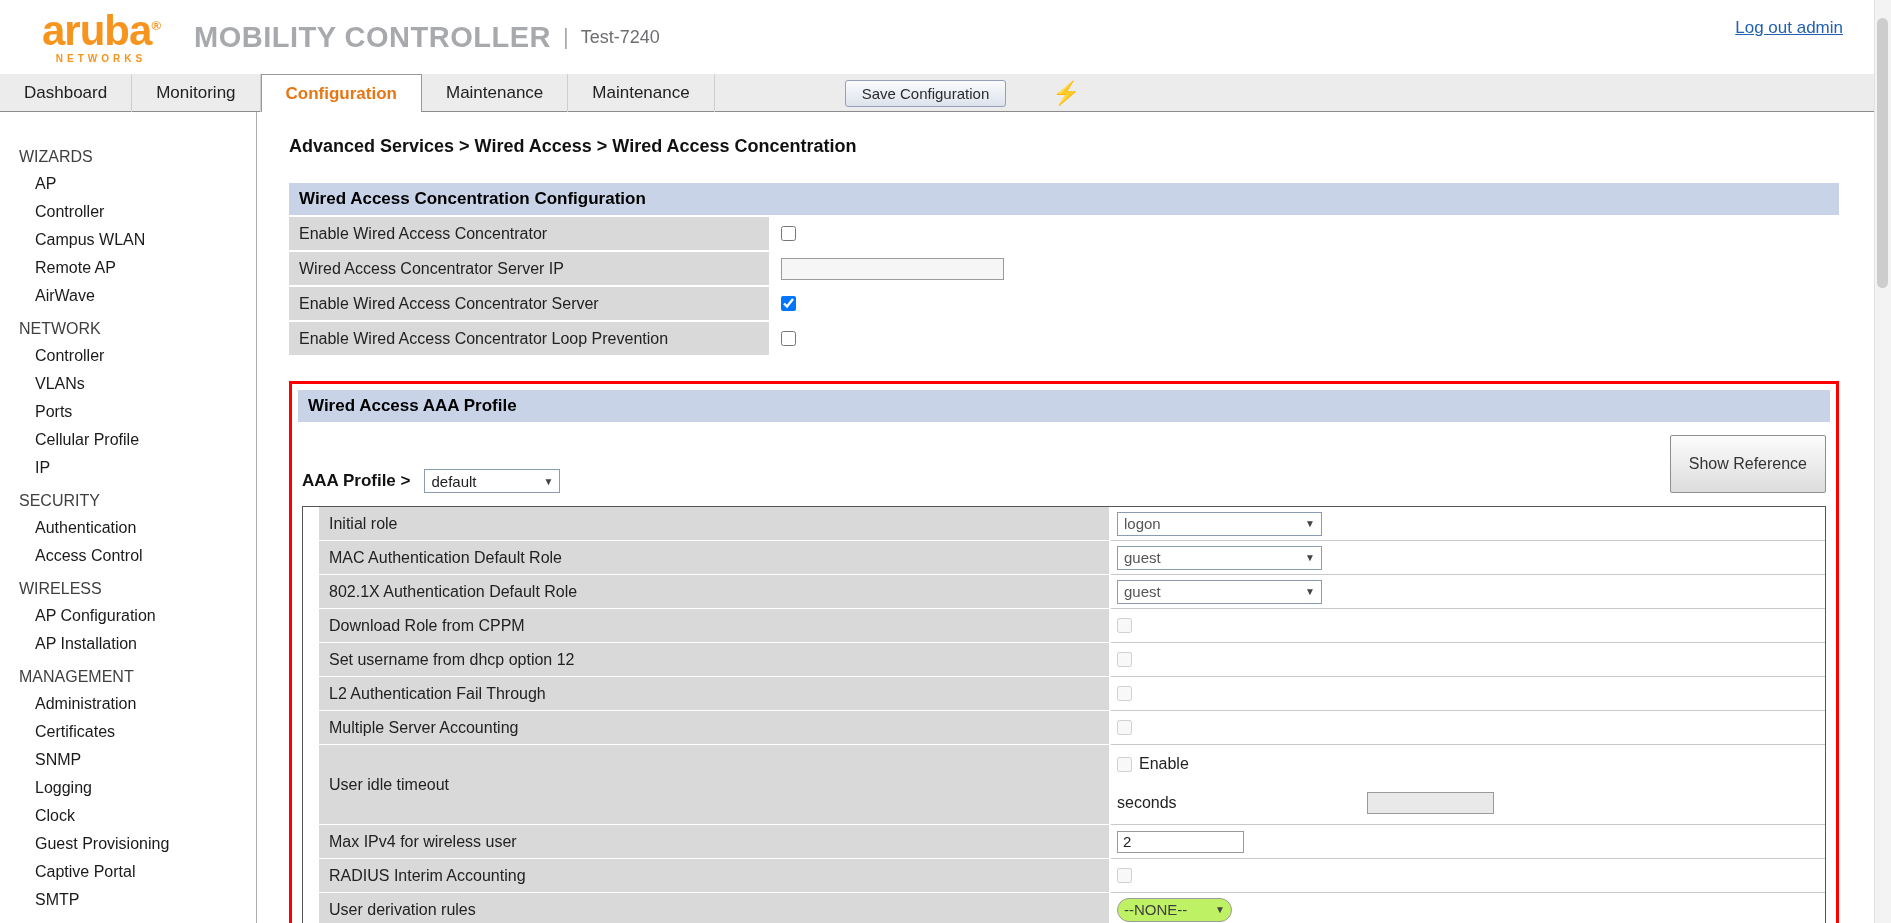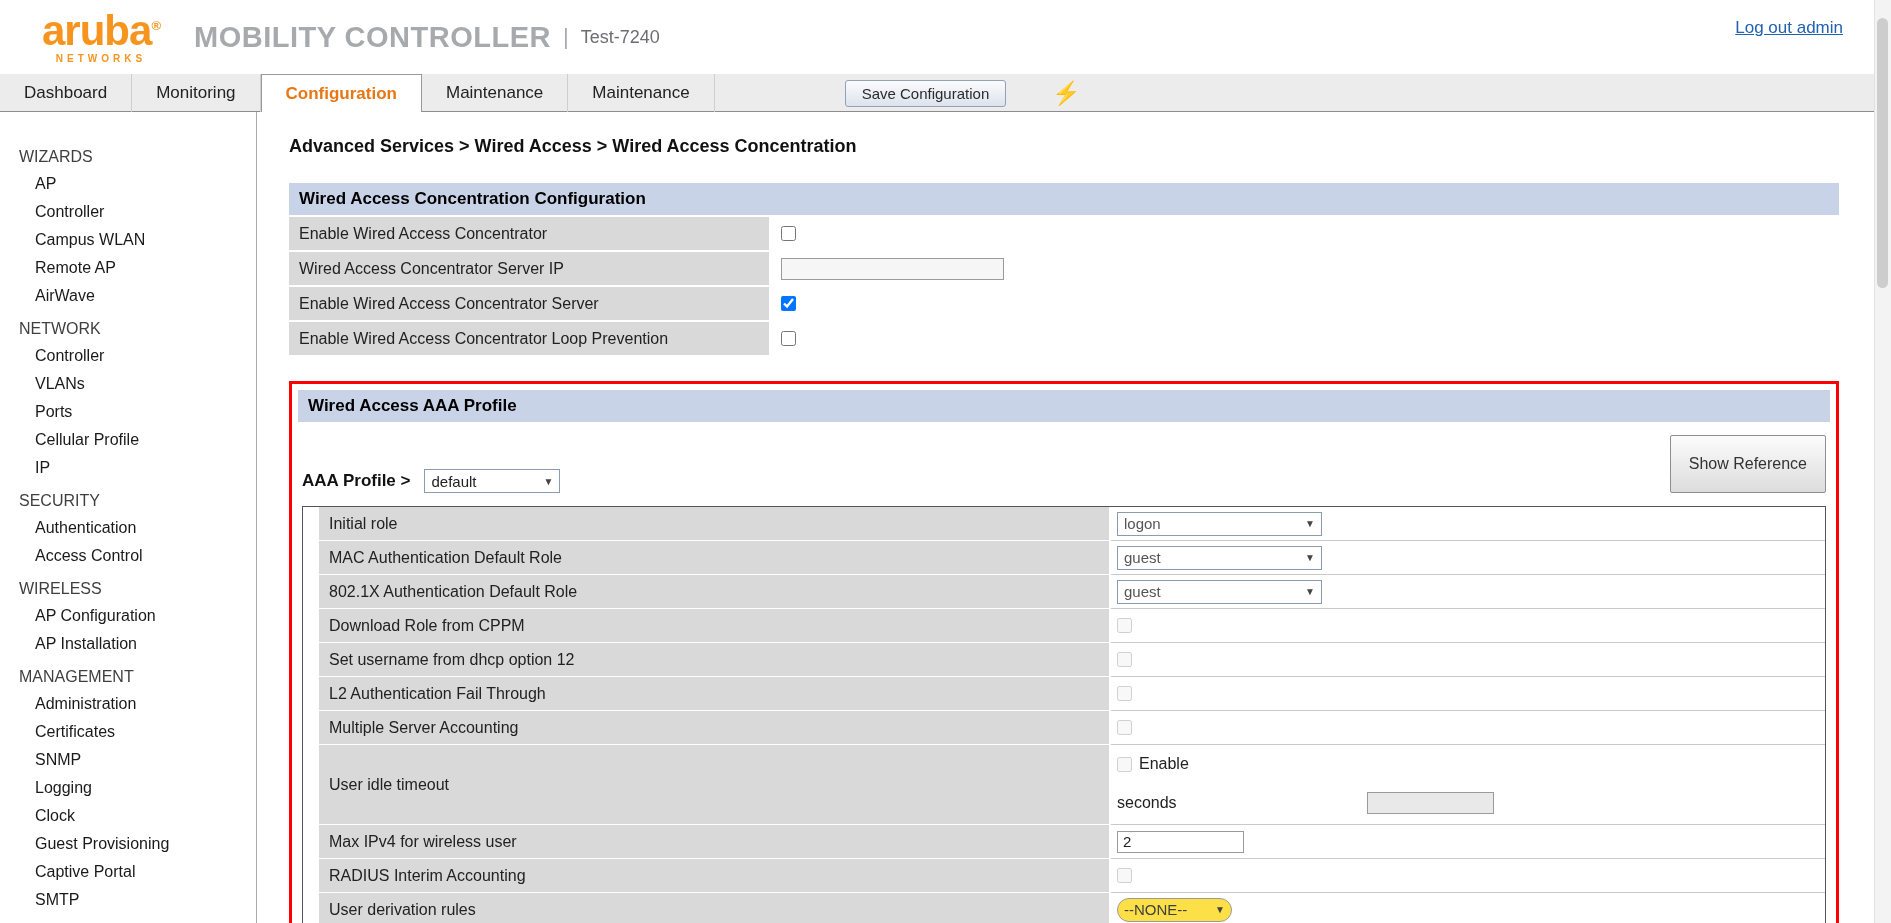--- a/index.html
+++ b/index.html
@@ -54,21 +54,21 @@
   .aaa-table .t-row:last-child .t-label,
   .aaa-table .t-row:last-child .t-value{border-bottom:none;}
   
   input[type=checkbox]{width:15px;height:15px;margin:0;}
   .txt{height:22px;border:1px solid #9B9B9B;font-size:15px;padding:1px 5px;background:#fff;box-sizing:border-box;font-family:"Liberation Sans",sans-serif;color:#222;}
   .txt.wide{width:223px;background:#F6F6F6;}
   .aaa-table .txt{width:127px;}
   .txt.gray{background:#E9E9E9;}
   .select{display:inline-flex;align-items:center;justify-content:space-between;height:24px;border:1px solid #8A9CB2;background:#fff;padding:0 6px;font-size:15px;color:#555;box-sizing:border-box;cursor:pointer;}
   .aaa-table .select{width:205px;}
-  .select.dis{width:115px;background:#fde047;color:#3F3F3F;border-color:#9B9B9B;border-radius:12px;}
+  .select.dis{width:115px;background:#bef264;color:#3F3F3F;border-color:#9B9B9B;border-radius:12px;}
   .select.profile{width:136px;color:#222;margin-left:14px;}
   .sel-arrow{font-size:10px;color:#444;margin-left:8px;flex:none;}
   .show-ref-btn{font-size:16px;color:#333;padding:19px 18px;border:1px solid #8E8E8E;border-radius:2px;background:linear-gradient(#FCFCFC,#DCDCDC);cursor:pointer;}
   .idle-col{flex-direction:column;justify-content:center;align-items:flex-start;gap:19px;}
   .idle-line{display:flex;align-items:center;font-size:16px;}
   .idle-line .lbl{margin-left:7px;}
   .idle-line .lbl2{margin-right:190px;}
   
   .scrollbar{position:absolute;right:0;top:0;width:16px;height:923px;background:#F3F3F3;border-left:1px solid #E2E2E2;}
   .scroll-thumb{position:absolute;top:18px;left:2px;width:11px;height:270px;background:#CDCDCD;border-radius:6px;cursor:grab;}

